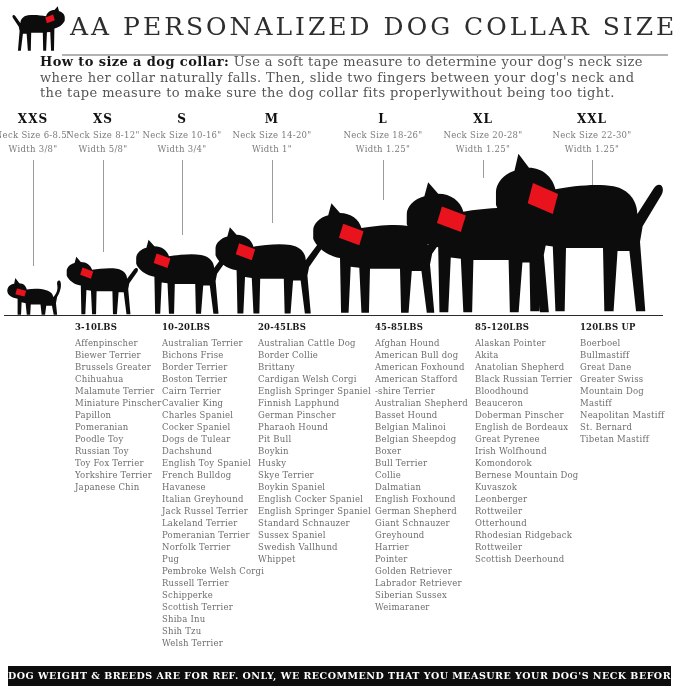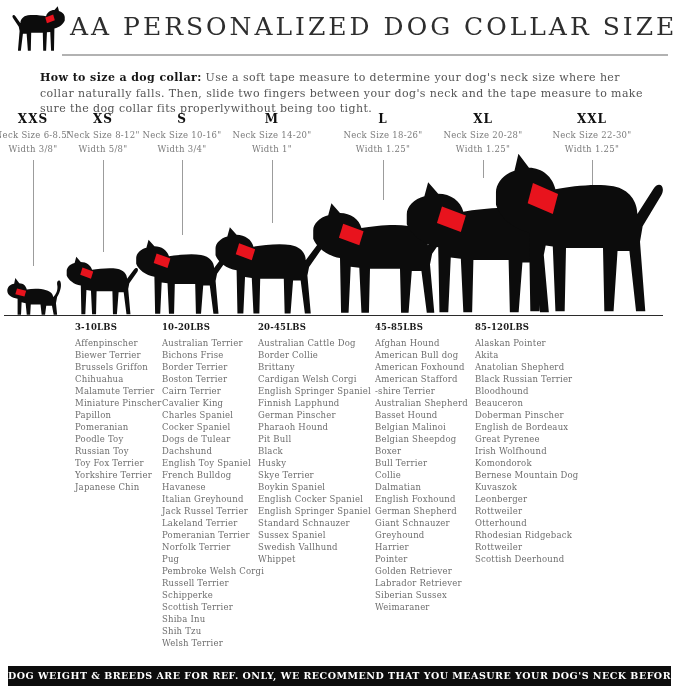--- a/index.html
+++ b/index.html
@@ -2,21 +2,21 @@
 <html><head>
 <meta charset="utf-8">
 <style>
   html,body{margin:0;padding:0;background:#fff;}
   .canvas{position:relative;width:679px;height:693px;background:#fff;overflow:hidden;
           font-family:"DejaVu Serif", serif;}
   .logo{position:absolute;left:8px;top:4px;width:58px;height:48px;transform:scaleX(-1);}
   .title{position:absolute;left:70px;top:12px;width:600px;text-align:center;
          font-size:25px;letter-spacing:3px;color:#2e2e2e;white-space:nowrap;}
   .divider{position:absolute;left:62px;top:54px;width:606px;height:2px;background:#b2b2b2;}
-  .intro{position:absolute;left:40px;top:70px;width:615px;font-size:11px;line-height:15.5px;
+  .intro{position:absolute;left:40px;top:54px;width:615px;font-size:13px;line-height:15.5px;
          color:#555;letter-spacing:0.4px;}
   .intro b{color:#161616;}
   .size-col{position:absolute;top:112px;width:96px;text-align:center;}
   .size-label{display:block;font-weight:bold;font-size:12px;color:#0f0f0f;letter-spacing:1px;}
   .size-neck,.size-width{display:block;font-size:8.5px;color:#7a7a7a;margin-top:4px;
          letter-spacing:0.3px;white-space:nowrap;}
   .vline{position:absolute;top:160px;width:1px;background:#9c9c9c;}
   .dog{position:absolute;}
   .groundline{position:absolute;left:4px;top:315px;width:659px;height:1px;background:#2b2b2b;}
   .breed-col{position:absolute;top:322px;}
@@ -121,21 +121,21 @@
       <use href="#sym-dog"></use>
     </svg>
 
   <div class="groundline"></div>
 
   <div class="breed-col" style="left:75px">
     <div class="breed-header">3-10LBS</div>
     <div>
         <div class="breed-item">Affenpinscher</div>
         <div class="breed-item">Biewer Terrier</div>
-        <div class="breed-item">Brussels Griffon</div>
+        <div class="breed-item">Brussels Greater</div>
         <div class="breed-item">Chihuahua</div>
         <div class="breed-item">Malamute Terrier</div>
         <div class="breed-item">Miniature Pinscher</div>
         <div class="breed-item">Papillon</div>
         <div class="breed-item">Pomeranian</div>
         <div class="breed-item">Poodle Toy</div>
         <div class="breed-item">Russian Toy</div>
         <div class="breed-item">Toy Fox Terrier</div>
         <div class="breed-item">Yorkshire Terrier</div>
         <div class="breed-item">Japanese Chin</div>
@@ -177,21 +177,21 @@
     <div>
         <div class="breed-item">Australian Cattle Dog</div>
         <div class="breed-item">Border Collie</div>
         <div class="breed-item">Brittany</div>
         <div class="breed-item">Cardigan Welsh Corgi</div>
         <div class="breed-item">English Springer Spaniel</div>
         <div class="breed-item">Finnish Lapphund</div>
         <div class="breed-item">German Pinscher</div>
         <div class="breed-item">Pharaoh Hound</div>
         <div class="breed-item">Pit Bull</div>
-        <div class="breed-item">Black</div>
+        <div class="breed-item">Boykin</div>
         <div class="breed-item">Husky</div>
         <div class="breed-item">Skye Terrier</div>
         <div class="breed-item">Boykin Spaniel</div>
         <div class="breed-item">English Cocker Spaniel</div>
         <div class="breed-item">English Springer Spaniel</div>
         <div class="breed-item">Standard Schnauzer</div>
         <div class="breed-item">Sussex Spaniel</div>
         <div class="breed-item">Swedish Vallhund</div>
         <div class="breed-item">Whippet</div>
       </div>
@@ -241,16 +241,30 @@
         <div class="breed-item">Bernese Mountain Dog</div>
         <div class="breed-item">Kuvaszok</div>
         <div class="breed-item">Leonberger</div>
         <div class="breed-item">Rottweiler</div>
         <div class="breed-item">Otterhound</div>
         <div class="breed-item">Rhodesian Ridgeback</div>
         <div class="breed-item">Rottweiler</div>
         <div class="breed-item">Scottish Deerhound</div>
       </div>
   </div>
+  <div class="breed-col" style="left:580px">
+    <div class="breed-header">120LBS UP</div>
+    <div>
+        <div class="breed-item">Boerboel</div>
+        <div class="breed-item">Bullmastiff</div>
+        <div class="breed-item">Great Dane</div>
+        <div class="breed-item">Greater Swiss</div>
+        <div class="breed-item">Mountain Dog</div>
+        <div class="breed-item">Mastiff</div>
+        <div class="breed-item">Neapolitan Mastiff</div>
+        <div class="breed-item">St. Bernard</div>
+        <div class="breed-item">Tibetan Mastiff</div>
+      </div>
+  </div>
 
   <div class="footer">DOG WEIGHT &amp; BREEDS ARE FOR REF. ONLY, WE RECOMMEND THAT YOU MEASURE YOUR DOG'S NECK BEFORE PURCHASE</div>
 
 </div>
 
 </body></html>

